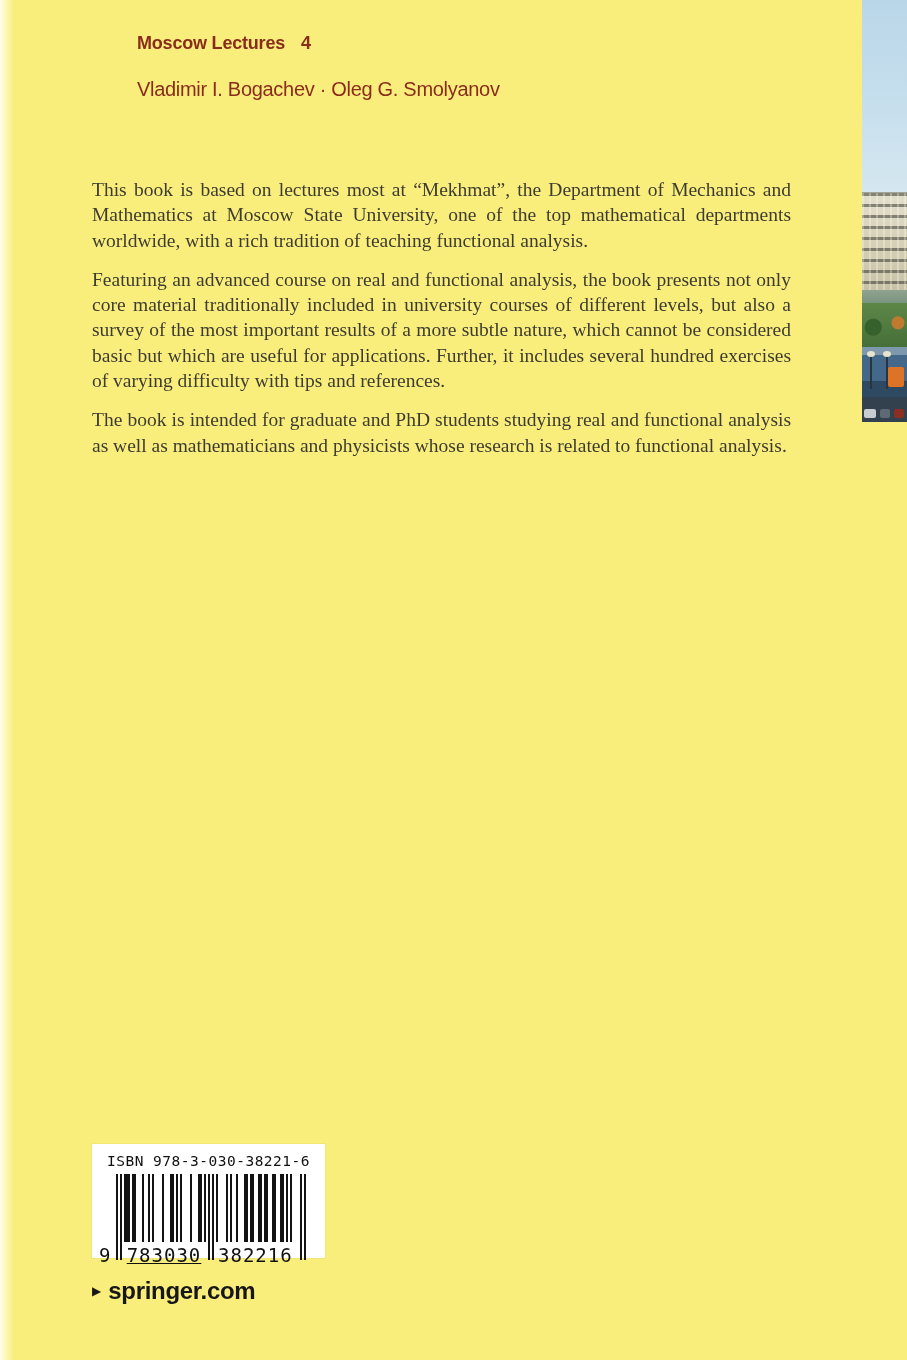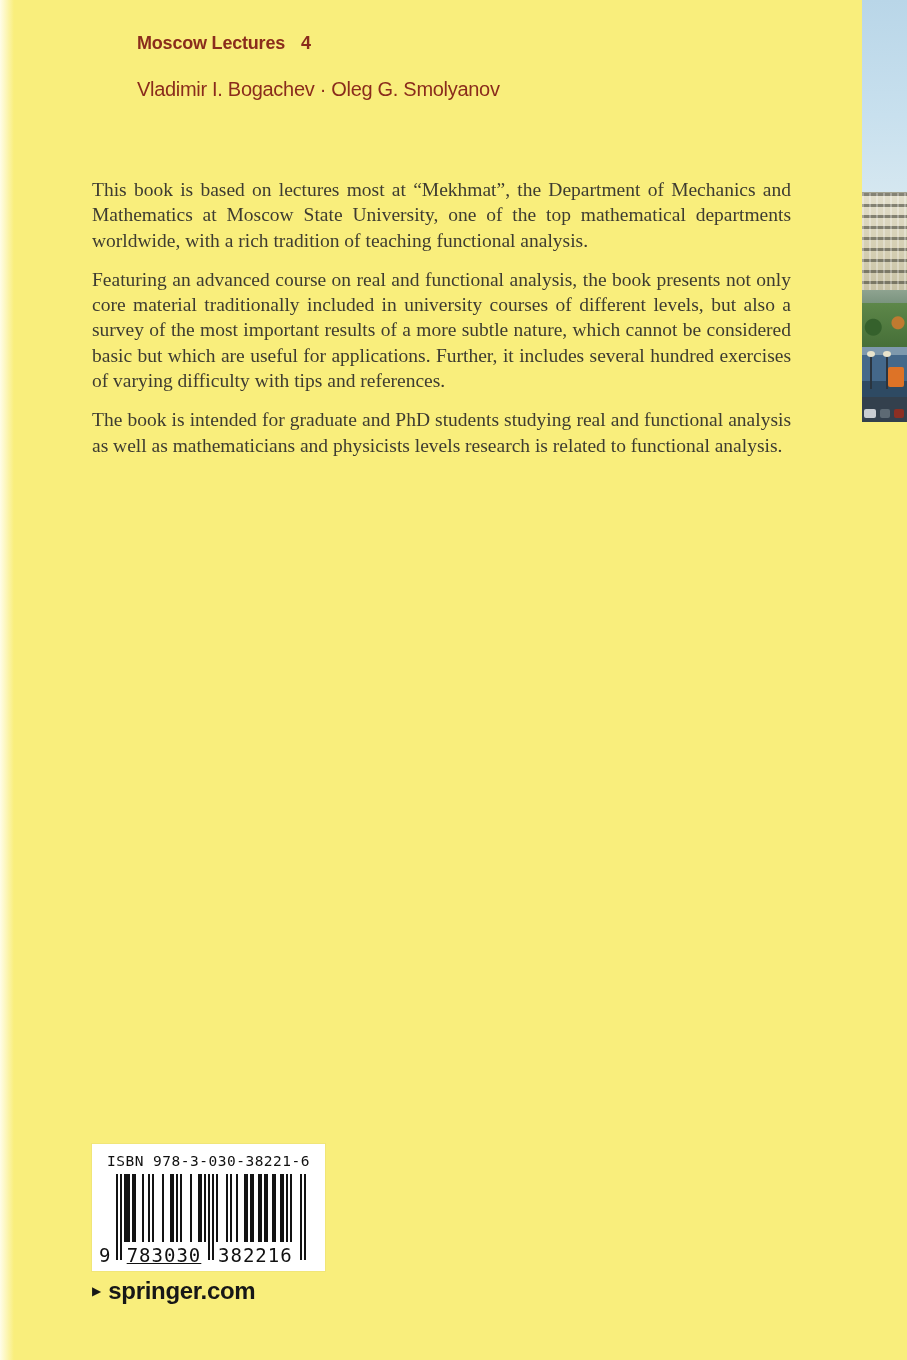--- a/index.html
+++ b/index.html
@@ -56,21 +56,21 @@
   .ph-lamp{position:absolute;width:2px;height:34px;top:8px;background:#2a3540;}
   .ph-lamp::before{content:"";position:absolute;top:-4px;left:-3px;width:8px;height:6px;border-radius:50%;background:#e9e4cc;}
   .ph-lamp.l1{left:8px;}
   .ph-lamp.l2{left:24px;}
   .ph-car{position:absolute;bottom:4px;height:9px;border-radius:2px;}
   .ph-car.c1{left:2px;width:12px;background:#c9cdd2;}
   .ph-car.c2{left:18px;width:10px;background:#5d6a74;}
   .ph-car.c3{left:32px;width:10px;background:#8c2f23;}
   
   .barcode-box{
-    position:absolute;left:92px;top:1144px;width:233px;height:127px;
+    position:absolute;left:92px;top:1144px;width:233px;height:114px;
     background:#ffffff;box-shadow:0 0 0 1px rgba(0,0,0,0.03);
   }
   .isbn-label{
     margin-top:9px;text-align:center;
     font-family:"DejaVu Sans Mono",monospace;font-size:14.5px;letter-spacing:0.5px;color:#111;
   }
   .bars-wrap{position:relative;margin:5px 0 0 24px;width:190px;height:92px;}
   .bars{display:flex;align-items:flex-start;height:100%;}
   .module{flex:0 0 2px;width:2px;height:68px;}
   .module.bar{background:#131313;}
@@ -97,21 +97,21 @@
   <header class="header">
     <div class="series-line">
       <span>Moscow Lectures</span><span class="series-number">4</span>
     </div>
     <div class="authors">Vladimir I. Bogachev · Oleg G. Smolyanov</div>
   </header>
 
   <main class="blurb">
     <p>This book is based on lectures most at “Mekhmat”, the Department of Mechanics and Mathematics at Moscow State University, one of the top mathematical departments worldwide, with a rich tradition of teaching functional analysis.</p>
     <p>Featuring an advanced course on real and functional analysis, the book presents not only core material traditionally included in university courses of different levels, but also a survey of the most important results of a more subtle nature, which cannot be considered basic but which are useful for applications. Further, it includes several hundred exercises of varying difficulty with tips and references.</p>
-    <p>The book is intended for graduate and PhD students studying real and functional analysis as well as mathematicians and physicists levels research is related to functional analysis.</p>
+    <p>The book is intended for graduate and PhD students studying real and functional analysis as well as mathematicians and physicists whose research is related to functional analysis.</p>
   </main>
 
   <aside class="photo-strip">
     <div class="ph ph-sky"></div>
     <div class="ph ph-building"></div>
     <div class="ph ph-roof"></div>
     <div class="ph ph-trees"></div>
     <div class="ph ph-street">
       <div class="ph-lamp l1"></div>
       <div class="ph-lamp l2"></div>

